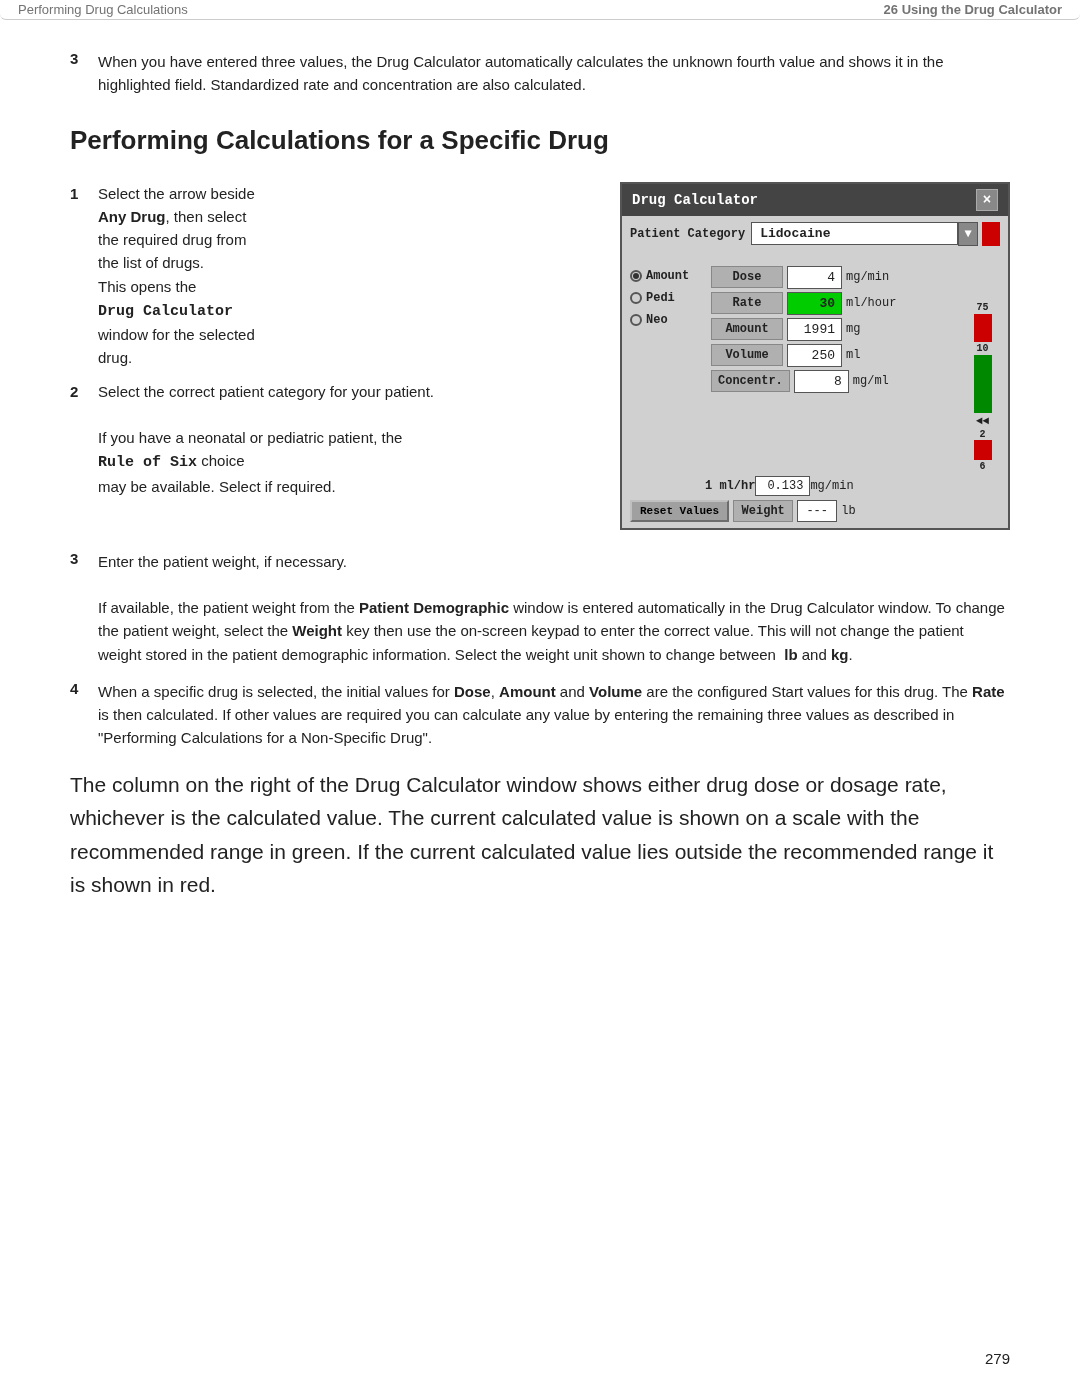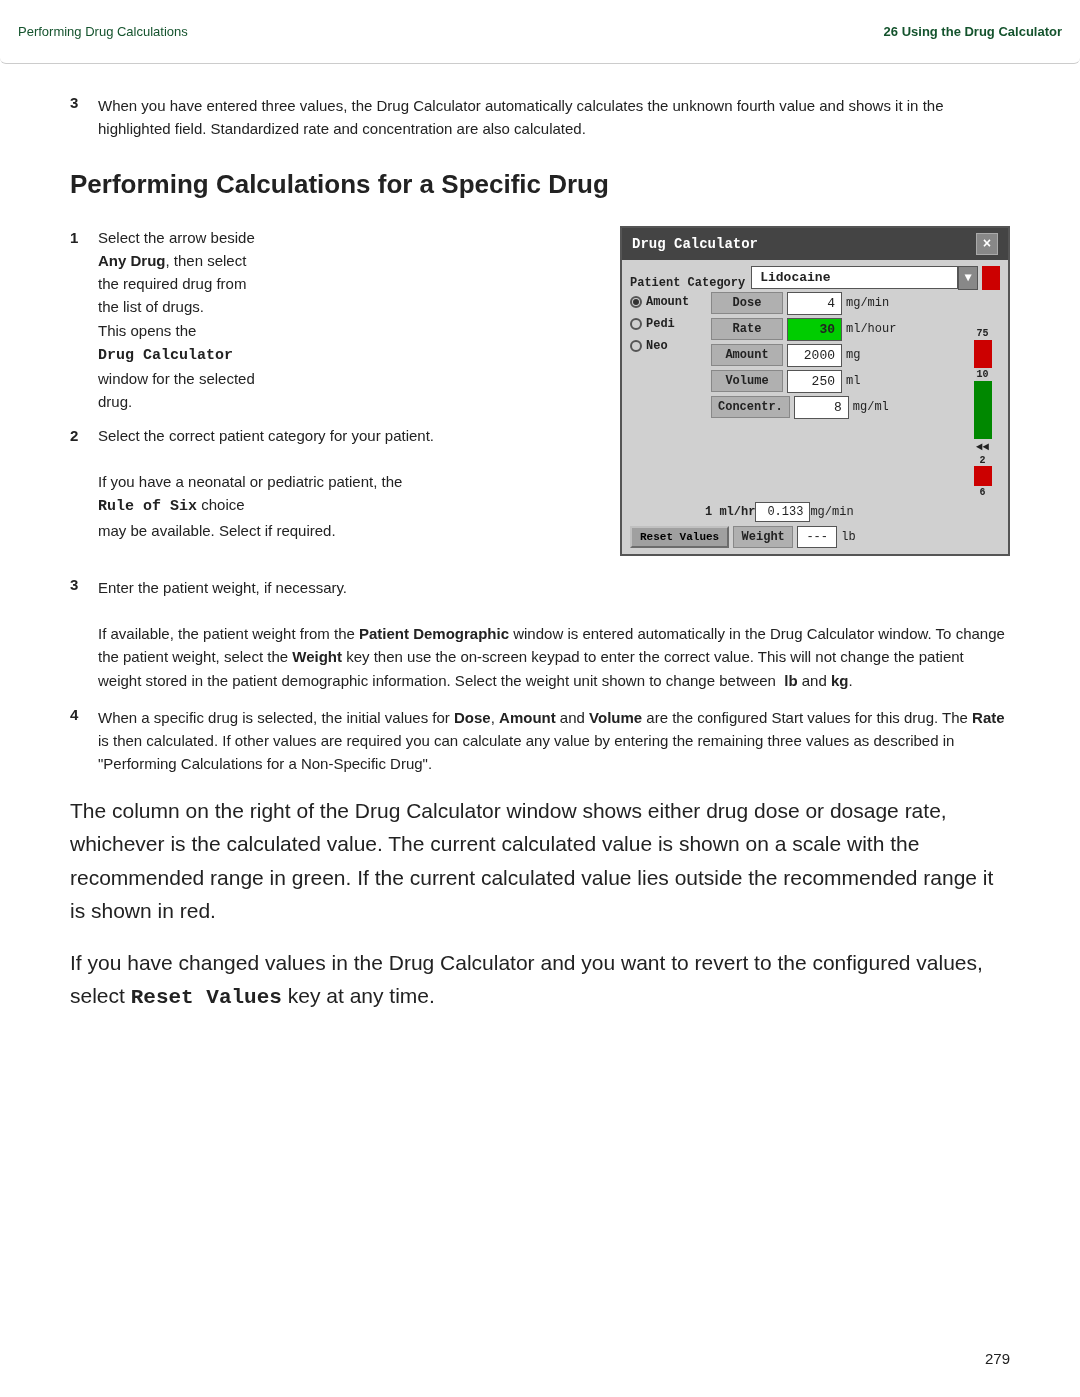--- a/index.html
+++ b/index.html
@@ -11,24 +11,24 @@
       width: 1080px;
       min-height: 1397px;
       position: relative;
     }
 
     
     .header-bar {
       display: flex;
       justify-content: space-between;
       align-items: center;
-      padding: 24px 18px;
+      padding: 2px 18px;
       border-bottom: 1px solid #ccc;
       font-size: 13px;
-      color: #14532d;
+      color: #737373;
       border-radius: 6px;
     }
     .header-bar .right-title {
       font-weight: bold;
     }
 
     
     .content {
       padding: 30px 70px 60px 70px;
     }
@@ -103,22 +103,22 @@
       cursor: pointer;
       font-size: 14px;
     }
     .drug-calc-body {
       padding: 6px 8px;
     }
 
     
     .patient-drug-row {
       display: flex;
-      align-items: flex-end;
-      margin-bottom: 2px;
+      align-items: center;
+      margin-bottom: 20px;
     }
     .patient-cat-label {
       font-size: 12px;
       font-weight: bold;
       margin-right: 6px;
       white-space: nowrap;
     }
     .drug-selector {
       display: flex;
       align-items: center;
@@ -399,21 +399,21 @@
               </div>
 
               <div class="calc-row">
                 <div class="calc-label">Rate</div>
                 <div class="calc-value highlighted">30</div>
                 <div class="calc-unit">ml/hour</div>
               </div>
 
               <div class="calc-row">
                 <div class="calc-label">Amount</div>
-                <div class="calc-value">2000</div>
+                <div class="calc-value">1991</div>
                 <div class="calc-unit">mg</div>
               </div>
 
               <div class="calc-row">
                 <div class="calc-label">Volume</div>
                 <div class="calc-value">250</div>
                 <div class="calc-unit">ml</div>
               </div>
 
               <div class="calc-row">
@@ -465,19 +465,16 @@
     <span class="step-number">4</span>
     <div style="line-height:1.55;">
       When a specific drug is selected, the initial values for <strong>Dose</strong>, <strong>Amount</strong> and <strong>Volume</strong> are the configured Start values for this drug. The <strong>Rate</strong> is then calculated. If other values are required you can calculate any value by entering the remaining three values as described in "Performing Calculations for a Non-Specific Drug".
     </div>
   </div>
 
   <p class="body-para">
     The column on the right of the Drug Calculator window shows either drug dose or dosage rate, whichever is the calculated value. The current calculated value is shown on a scale with the recommended range in green. If the current calculated value lies outside the recommended range it is shown in red.
   </p>
 
-  <p class="body-para">
-    If you have changed values in the Drug Calculator and you want to revert to the configured values, select <strong><span class="mono">Reset Values</span></strong> key at any time.
-  </p>
 
 </div>
 
 <div class="page-number">279</div>
 
 </body></html>

